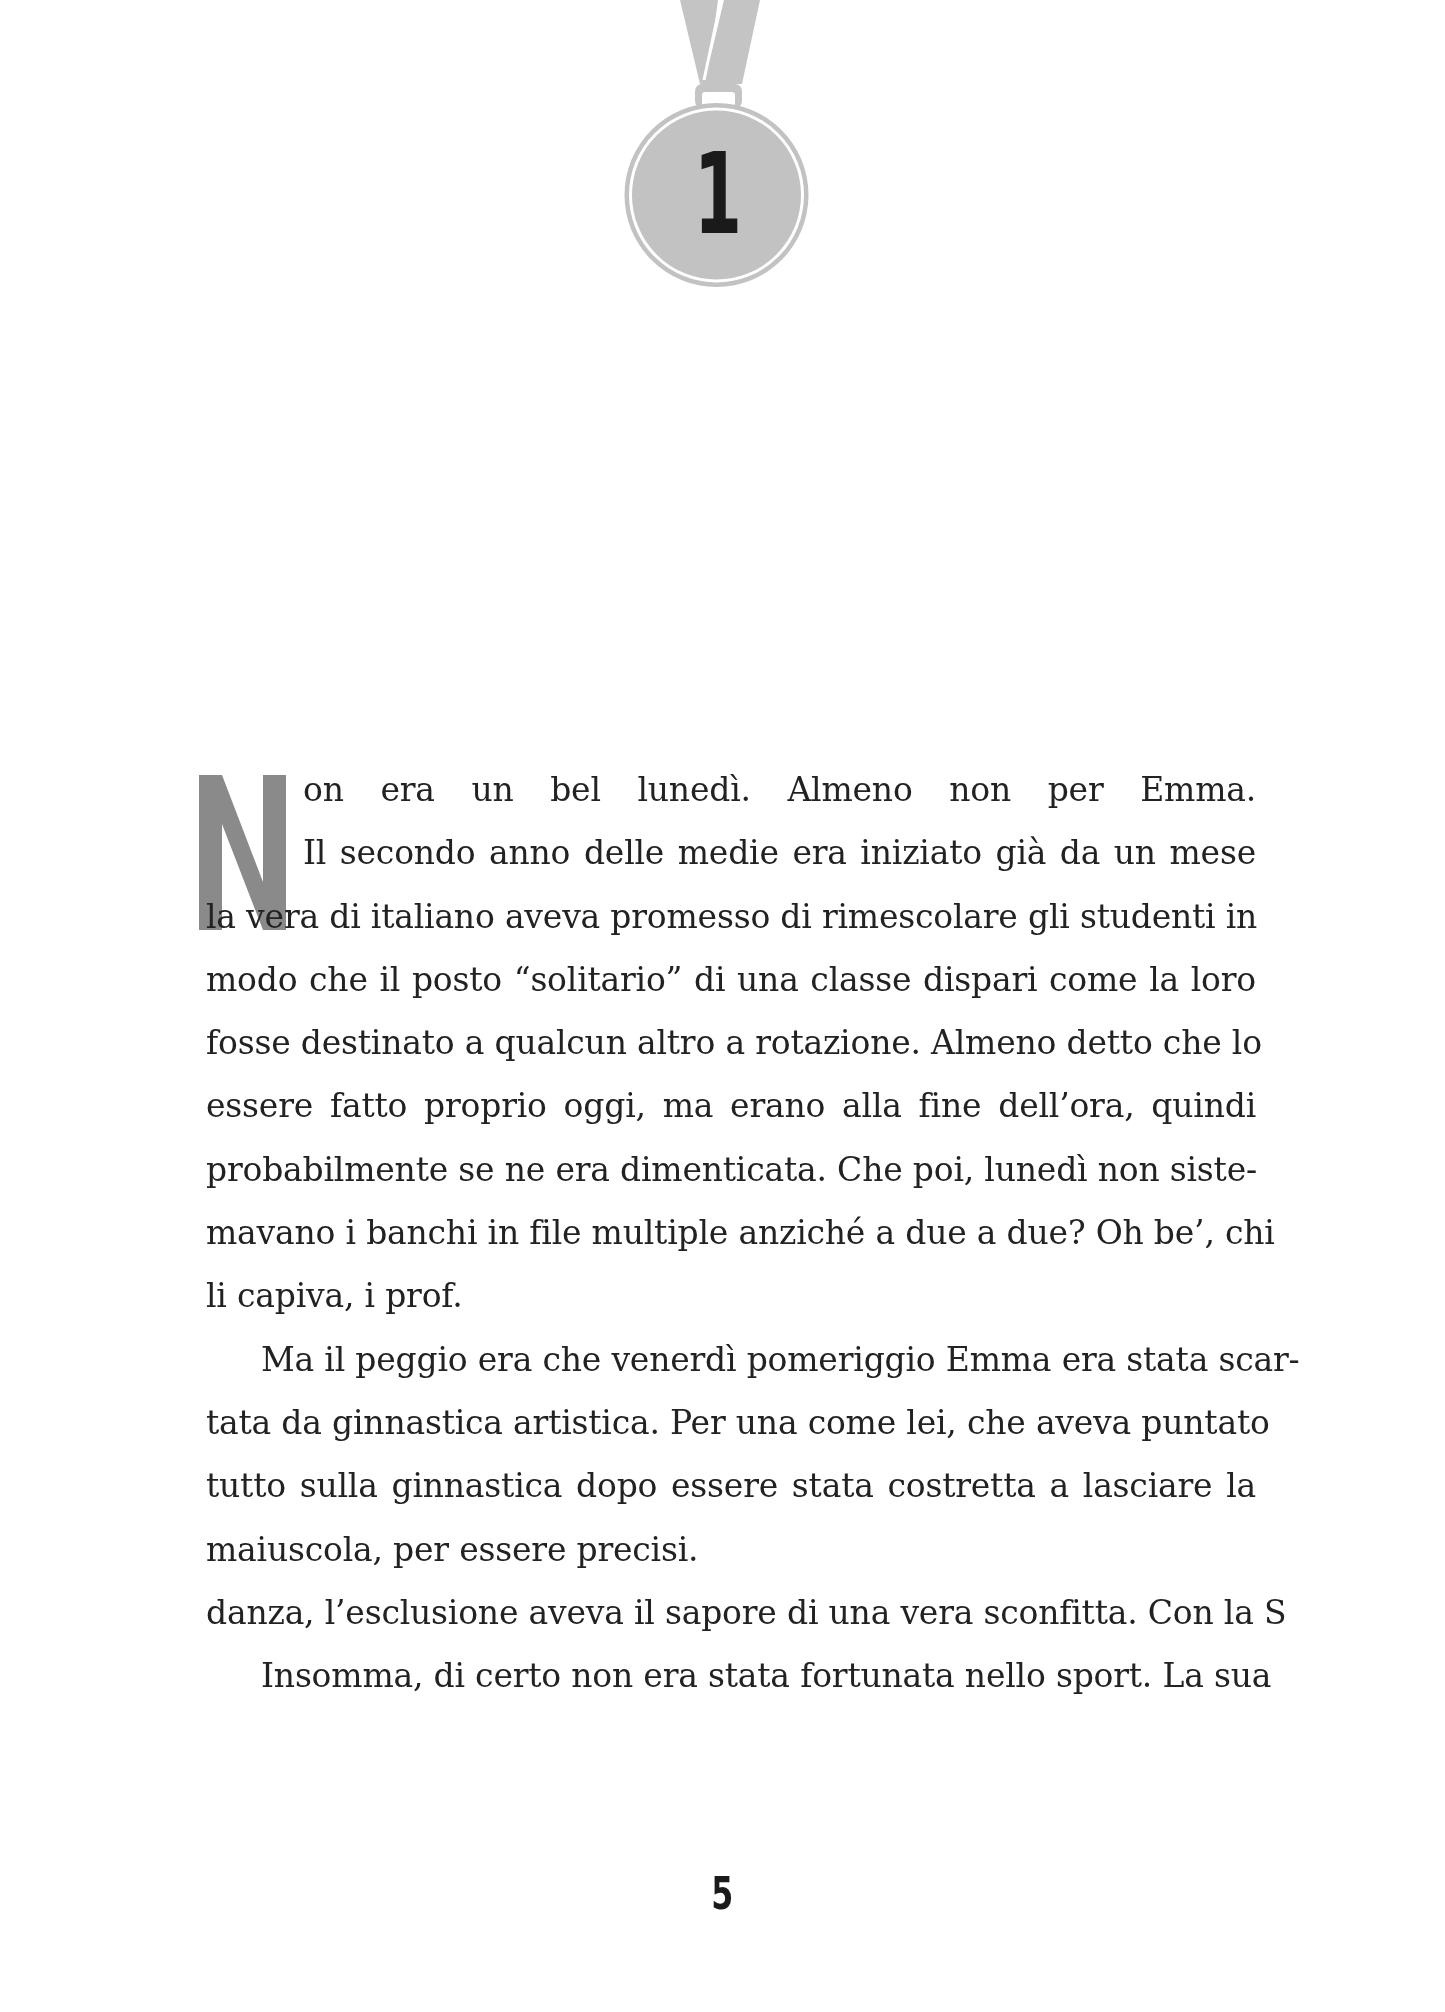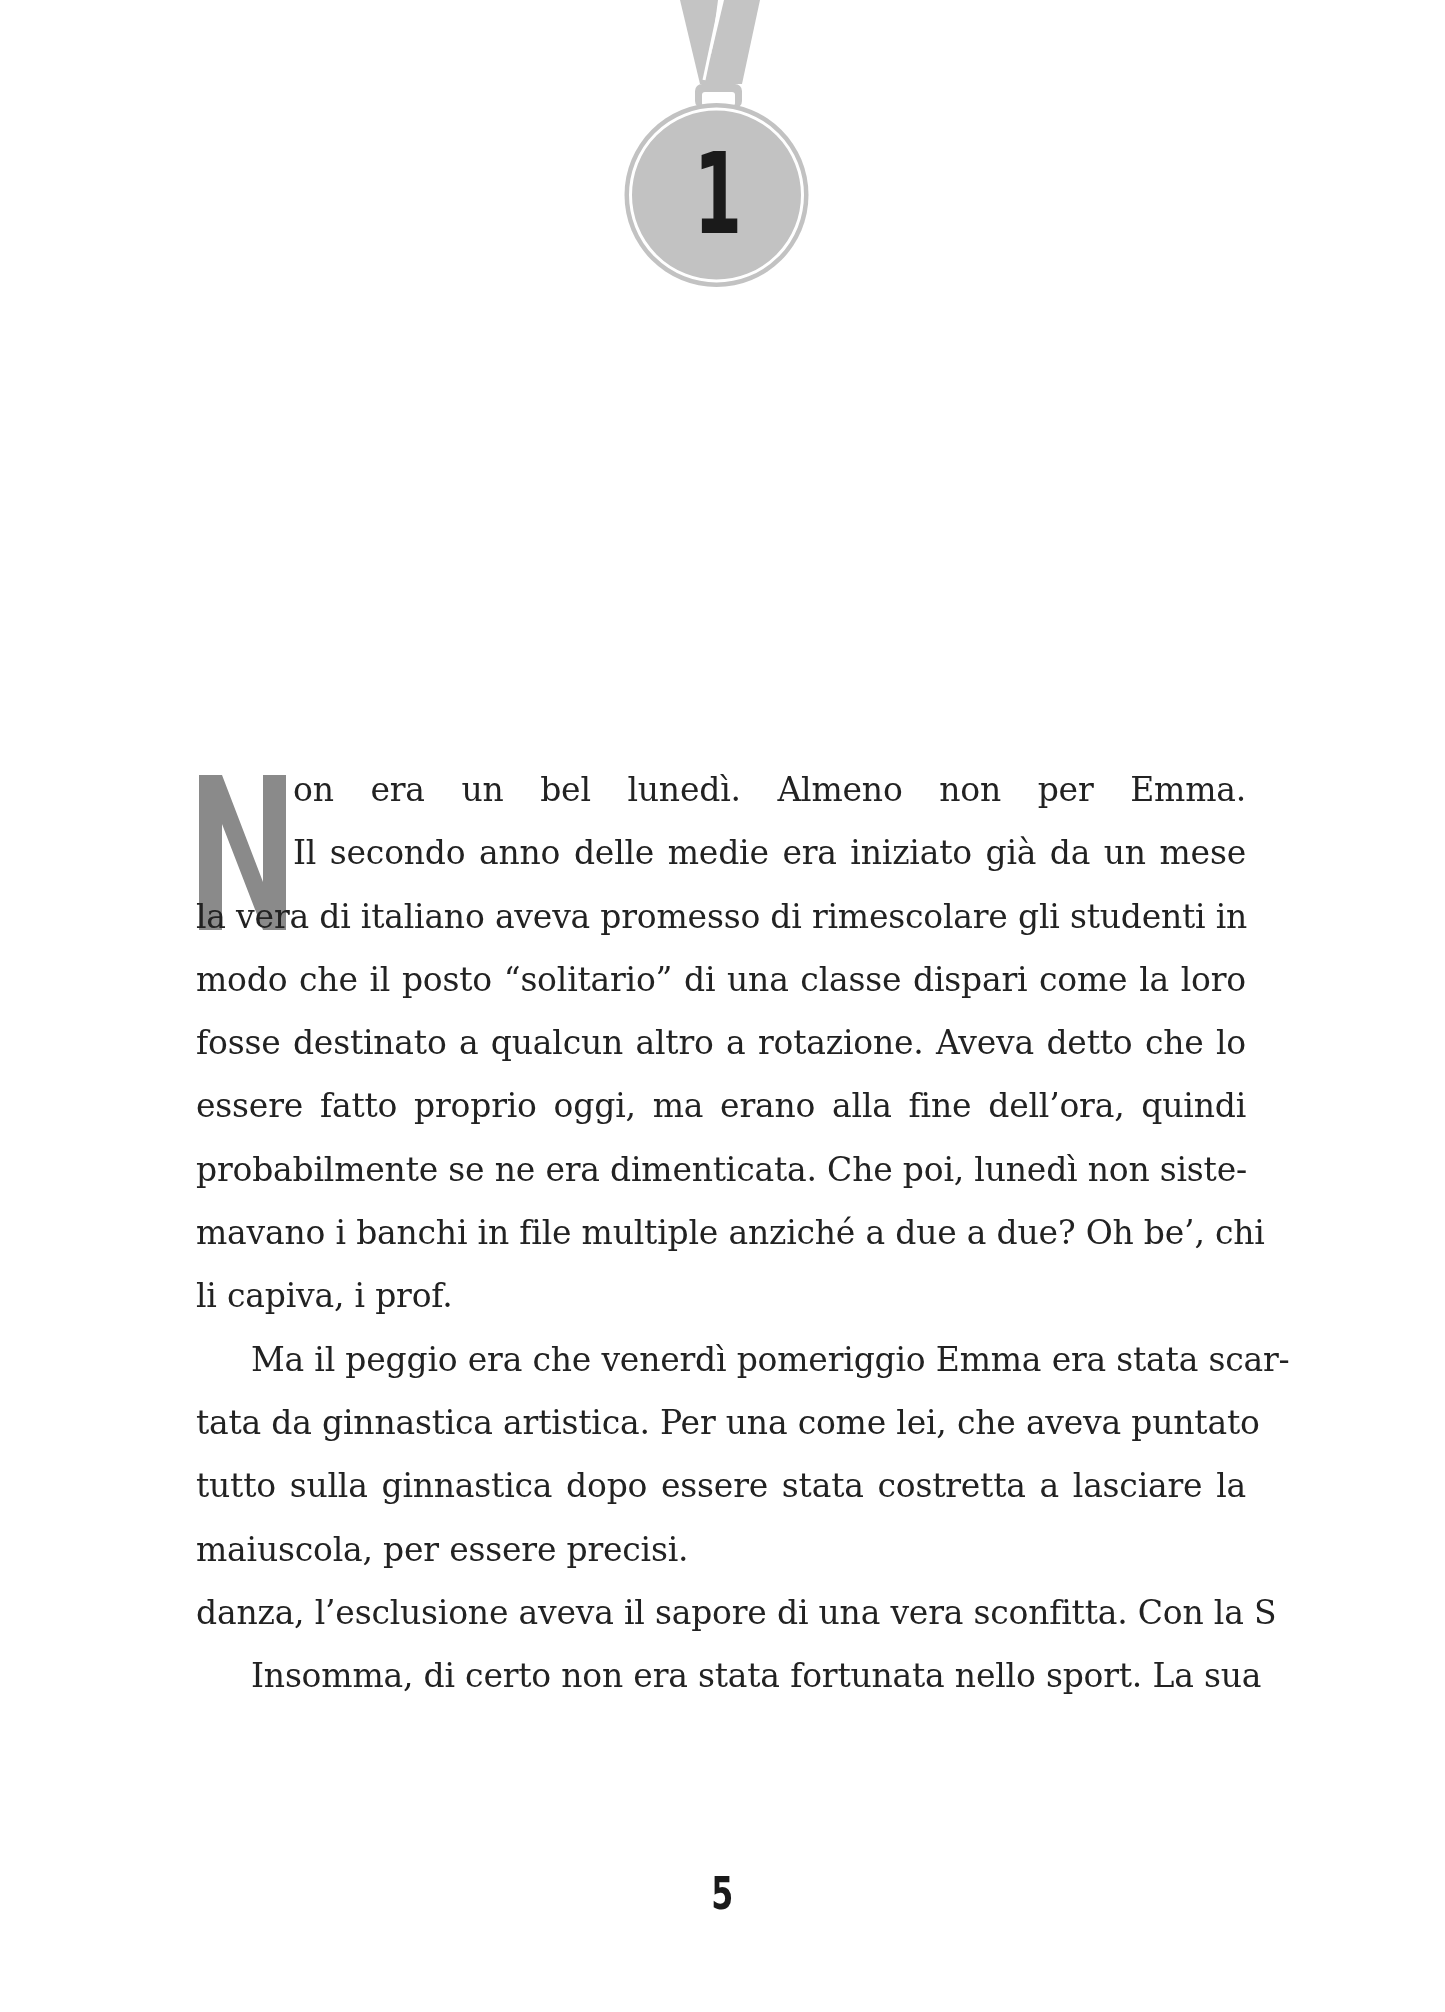--- a/index.html
+++ b/index.html
@@ -4,21 +4,21 @@
   <style>
     html, body { margin: 0; padding: 0; background: #ffffff; }
     body { width: 1445px; height: 2012px; position: relative; overflow: hidden; }
     .page { position: absolute; left: 0; top: 0; width: 1445px; height: 2012px; background: #fff; }
     .medal { position: absolute; left: 600px; top: 0; width: 240px; height: 300px; }
     .dropcap {
       position: absolute; left: 196px; top: 762px;
       width: 94px; height: 172px;
     }
     .text-block {
-      position: absolute; left: 196px; top: 758px; width: 1050px;
+      position: absolute; left: 206px; top: 758px; width: 1050px;
       font-family: "DejaVu Serif", serif;
       font-size: 33px; color: #222222;
       letter-spacing: -0.2px;
     }
     .line {
       height: 63.3px; line-height: 63.3px;
       white-space: nowrap; text-align: justify; text-align-last: justify;
       overflow: visible;
     }
     .line.last { text-align-last: left; }
@@ -60,21 +60,21 @@
     <polygon points="3,13 26,13 67,120 67,13 90,13 90,168 67,168 26,62 26,168 3,168" fill="#8a8a8a"></polygon>
     <text x="0" y="0" font-size="1" fill="none">N</text>
   </svg>
 
   <div class="text-block">
     <div>
       <div class="line after-cap">on era un bel lunedì. Almeno non per Emma.</div>
       <div class="line after-cap">Il secondo anno delle medie era iniziato già da un mese</div>
       <div class="line">la vera di italiano aveva promesso di rimescolare gli studenti in</div>
       <div class="line">modo che il posto “solitario” di una classe dispari come la loro</div>
-      <div class="line">fosse destinato a qualcun altro a rotazione. Aveva detto che lo</div>
+      <div class="line">fosse destinato a qualcun altro a rotazione. Almeno detto che lo</div>
       <div class="line">essere fatto proprio oggi, ma erano alla fine dell’ora, quindi</div>
       <div class="line">probabilmente se ne era dimenticata. Che poi, lunedì non siste-</div>
       <div class="line">mavano i banchi in file multiple anziché a due a due? Oh be’, chi</div>
       <div class="line last">li capiva, i prof.</div>
     </div>
     <div>
       <div class="line indent">Ma il peggio era che venerdì pomeriggio Emma era stata scar-</div>
       <div class="line">tata da ginnastica artistica. Per una come lei, che aveva puntato</div>
       <div class="line">tutto sulla ginnastica dopo essere stata costretta a lasciare la</div>
       <div class="line last">maiuscola, per essere precisi.</div>

